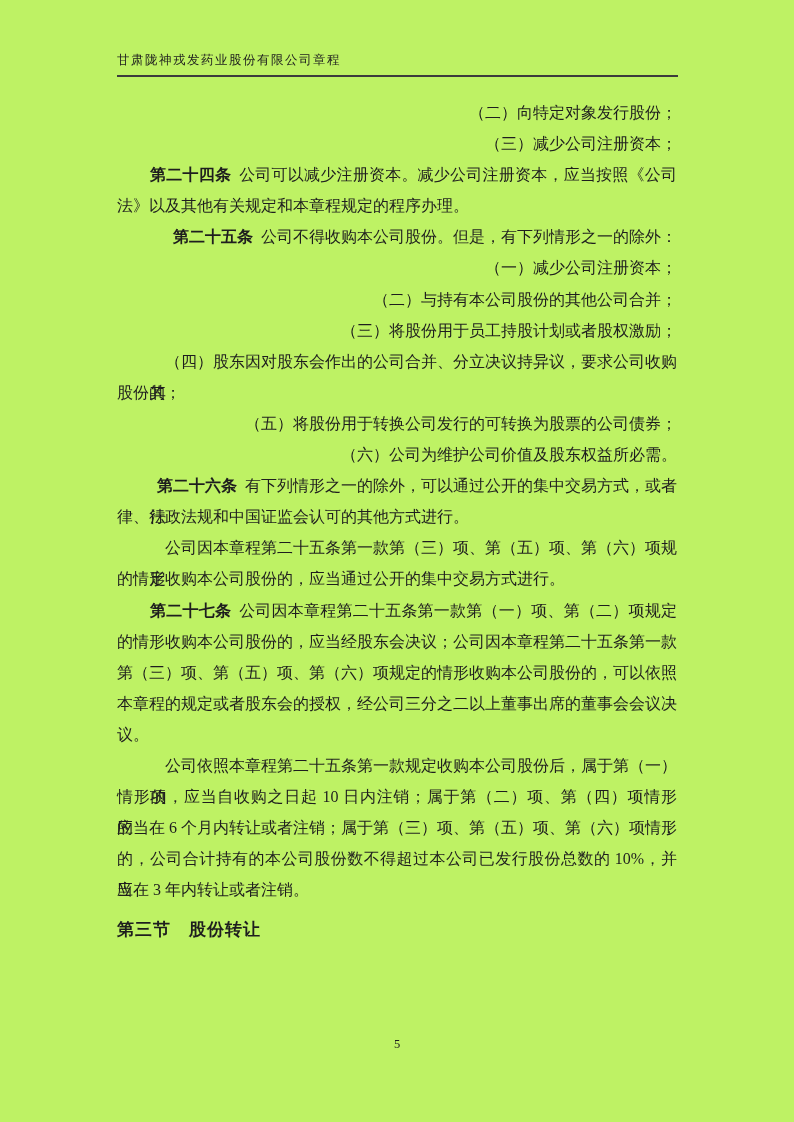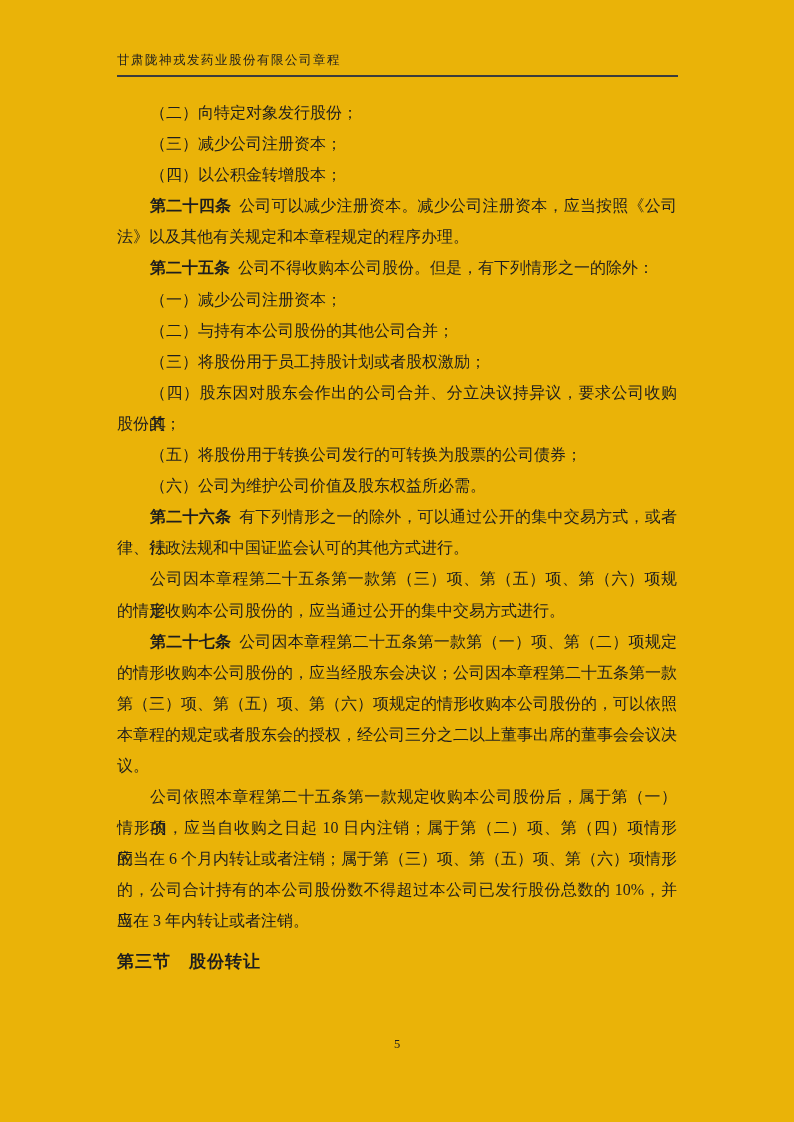--- a/index.html
+++ b/index.html
@@ -1,20 +1,20 @@
 <!DOCTYPE html>
 <html><head>
 <meta charset="utf-8">
 <style>
   html,body{margin:0;padding:0;background:#e8e8e8;}
   .page{
     position:relative;
     width:794px;height:1122px;
     margin:0 auto;
-    background:#eab308;
+    background:#bef264;
     font-family:"Liberation Serif","DejaVu Serif",serif;
     color:#1e1e1e;
     overflow:hidden;
   }
   .header{
     position:absolute;
     left:117px;top:52px;width:561px;
     font-size:12.5px;
     letter-spacing:1.5px;
     padding-bottom:6px;
@@ -30,21 +30,21 @@
     line-height:31.1px;
     font-size:16px;
     white-space:nowrap;
     overflow:visible;
   }
   .line.j{
     text-align:justify;
     text-align-last:justify;
     white-space:normal;
   }
-  .line.ind{padding-left:33px;}
+  .line.ind{padding-left:33px;text-align:right;}
   .art{font-weight:bold;margin-right:8px;}
   .art:empty{display:none;}
   .section-heading{
     margin-top:9px;
     height:32px;line-height:32px;
     font-weight:bold;
     font-size:17px;
     letter-spacing:1px;
   }
   .footer{
@@ -59,21 +59,20 @@
 
 <div class="page">
 
   <div class="header">
     <span>甘肃陇神戎发药业股份有限公司章程</span>
   </div>
 
   <div class="content">
     <div class="line ind"><span>（二）向特定对象发行股份；</span></div>
     <div class="line ind"><span>（三）减少公司注册资本；</span></div>
-    <div class="line ind"><span>（四）以公积金转增股本；</span></div>
     <div class="line ind j"><span class="art">第二十四条</span><span>公司可以减少注册资本。减少公司注册资本，应当按照《公司</span></div>
     <div class="line"><span>法》以及其他有关规定和本章程规定的程序办理。</span></div>
     <div class="line ind"><span class="art">第二十五条</span><span>公司不得收购本公司股份。但是，有下列情形之一的除外：</span></div>
     <div class="line ind"><span>（一）减少公司注册资本；</span></div>
     <div class="line ind"><span>（二）与持有本公司股份的其他公司合并；</span></div>
     <div class="line ind"><span>（三）将股份用于员工持股计划或者股权激励；</span></div>
     <div class="line ind j"><span>（四）股东因对股东会作出的公司合并、分立决议持异议，要求公司收购其</span></div>
     <div class="line"><span>股份的；</span></div>
     <div class="line ind"><span>（五）将股份用于转换公司发行的可转换为股票的公司债券；</span></div>
     <div class="line ind"><span>（六）公司为维护公司价值及股东权益所必需。</span></div>

